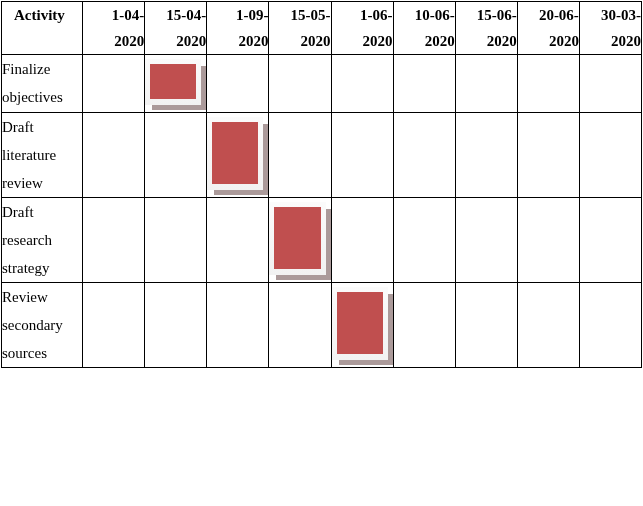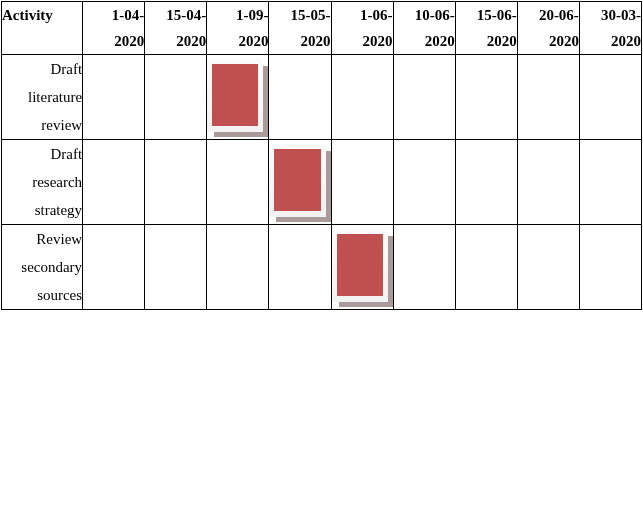--- a/index.html
+++ b/index.html
@@ -42,41 +42,41 @@
     line-height: 26px;
     text-align: right;
     height: 52px;
     padding: 0 2px;
     box-sizing: border-box;
   }
   th.header-cell.activity-head {
     text-align: left;
     padding-left: 7px;
   }
-  .head-line { display: block; white-space: nowrap; }
+  .head-line { display: block; white-space: nowrap; margin-left: 12px; }
 
   
   td.activity-cell {
     font-size: 15px;
     line-height: 28px;
     padding: 2px 0 2px 7px;
     box-sizing: border-box;
     white-space: nowrap;
   }
   .act-line { display: block; }
 
   
   td.slot-cell {
     position: relative;
     padding: 0;
   }
 
   
   tr.row-h2 td { height: 57px; }
-  tr.row-h3 td { height: 83px; text-align: right; }
+  tr.row-h3 td { height: 83px; }
 
   
   .bar-wrap {
     position: absolute;
     left: 0px;
     top: 4px;
     right: 5px;
     bottom: 7px;
     pointer-events: none;
   }
@@ -153,20 +153,41 @@
           <span class="head-line">20-06-</span>
           <span class="head-line">2020</span>
         </th>
         <th class="header-cell">
           <span class="head-line">30-03-</span>
           <span class="head-line">2020</span>
         </th>
       </tr>
   </thead>
   <tbody id="gantt-body">
+      <tr class="row-h2">
+        <td class="activity-cell">
+          <span class="act-line">Finalize</span>
+          <span class="act-line">objectives</span>
+        </td>
+        <td class="slot-cell"></td>
+        <td class="slot-cell">
+          <div class="bar-wrap">
+            <div class="bar-frame" style="box-shadow: rgb(171, 154, 154) 6px 6px 0px -1px;">
+              <div class="bar-fill" style="background: rgb(192, 79, 79);"></div>
+            </div>
+          </div>
+        </td>
+        <td class="slot-cell"></td>
+        <td class="slot-cell"></td>
+        <td class="slot-cell"></td>
+        <td class="slot-cell"></td>
+        <td class="slot-cell"></td>
+        <td class="slot-cell"></td>
+        <td class="slot-cell"></td>
+      </tr>
       <tr class="row-h3">
         <td class="activity-cell">
           <span class="act-line">Draft</span>
           <span class="act-line">literature</span>
           <span class="act-line">review</span>
         </td>
         <td class="slot-cell"></td>
         <td class="slot-cell"></td>
         <td class="slot-cell">
           <div class="bar-wrap">

